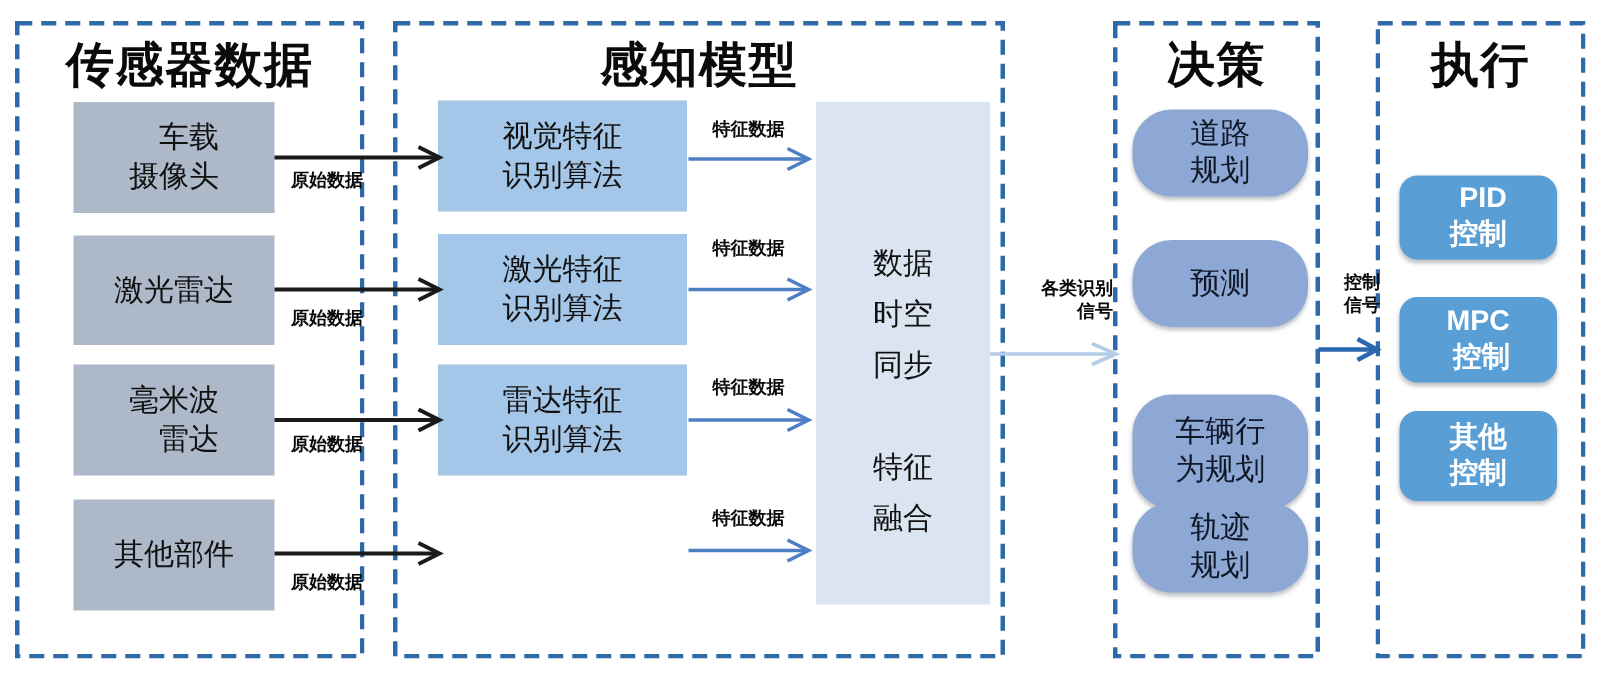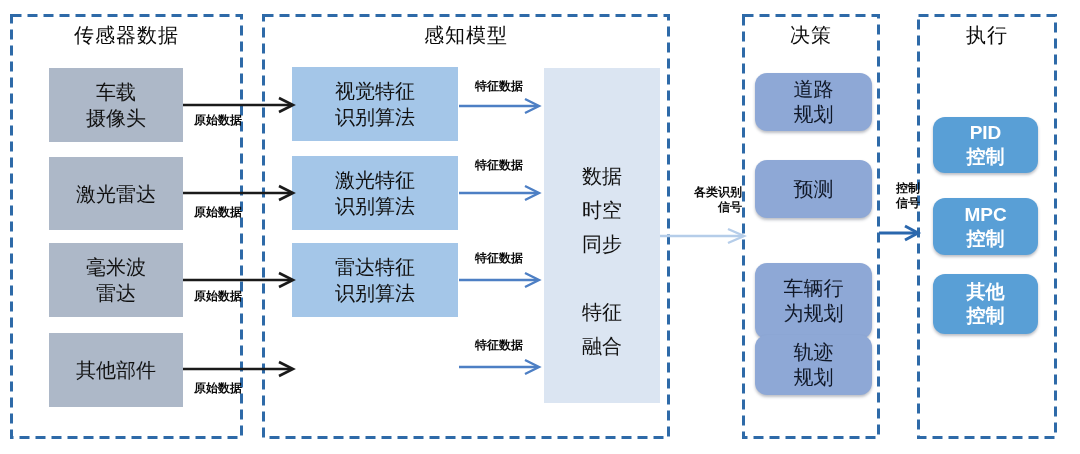--- a/index.html
+++ b/index.html
@@ -18,35 +18,35 @@
   .canvas{
     position:relative;width:1080px;height:454px;background:#ffffff;
     font-family:"Liberation Sans","DejaVu Sans",sans-serif;color:#111;
     overflow:hidden;
   }
   .section{position:absolute;}
   .sec-border{position:absolute;left:0;top:0;}
   .sec-border rect{fill:none;stroke:var(--border,#2e6aa8);stroke-width:3;}
   .sec-title{
     position:absolute;left:0;top:8px;width:100%;text-align:center;
-    font-size:20px;font-weight:normal;letter-spacing:1px;white-space:pre-line;color:#0a0a0a;
+    font-size:32px;font-weight:bold;letter-spacing:1px;white-space:pre-line;color:#0a0a0a;
   }
   .box{
     position:absolute;display:flex;align-items:center;justify-content:center;
-    text-align:center;font-size:20px;line-height:26px;white-space:pre-line;color:#111;
+    text-align:right;font-size:20px;line-height:26px;white-space:pre-line;color:#111;
   }
   .box.gray{background:var(--sensor-box,#adb8c8);}
   .box.blue{background:var(--perception-box,#a4c6e8);}
   .box.fusion{background:var(--fusion-box,#dbe5f2);line-height:34px;}
   .box.fusion .fusion-text{transform:translateY(25px);}
   .box.round{
     border-radius:12px;box-shadow:0 2px 3px rgba(60,70,90,0.35);
     font-size:20px;line-height:25px;
   }
-  .box.decision{background:var(--decision-box,#8ea8d6);color:#101828;}
+  .box.decision{background:var(--decision-box,#8ea8d6);color:#101828;border-radius:26px;}
   .box.exec{background:var(--execution-box,#599fd6);color:#ffffff;font-weight:bold;font-size:19px;line-height:24px;}
   .lbl{
     position:absolute;font-size:12px;font-weight:bold;line-height:15px;
     white-space:pre-line;color:#0a0a0a;
   }
   .lbl.right{text-align:right;margin-top:43px;}
   .lbl.center{text-align:right;}
   .arrow{position:absolute;overflow:visible;}
   .arrow path{fill:none;stroke-linejoin:miter;}
   .arrow.black path{stroke:var(--arrow-black,#1a1a1a);stroke-width:2.6;}

